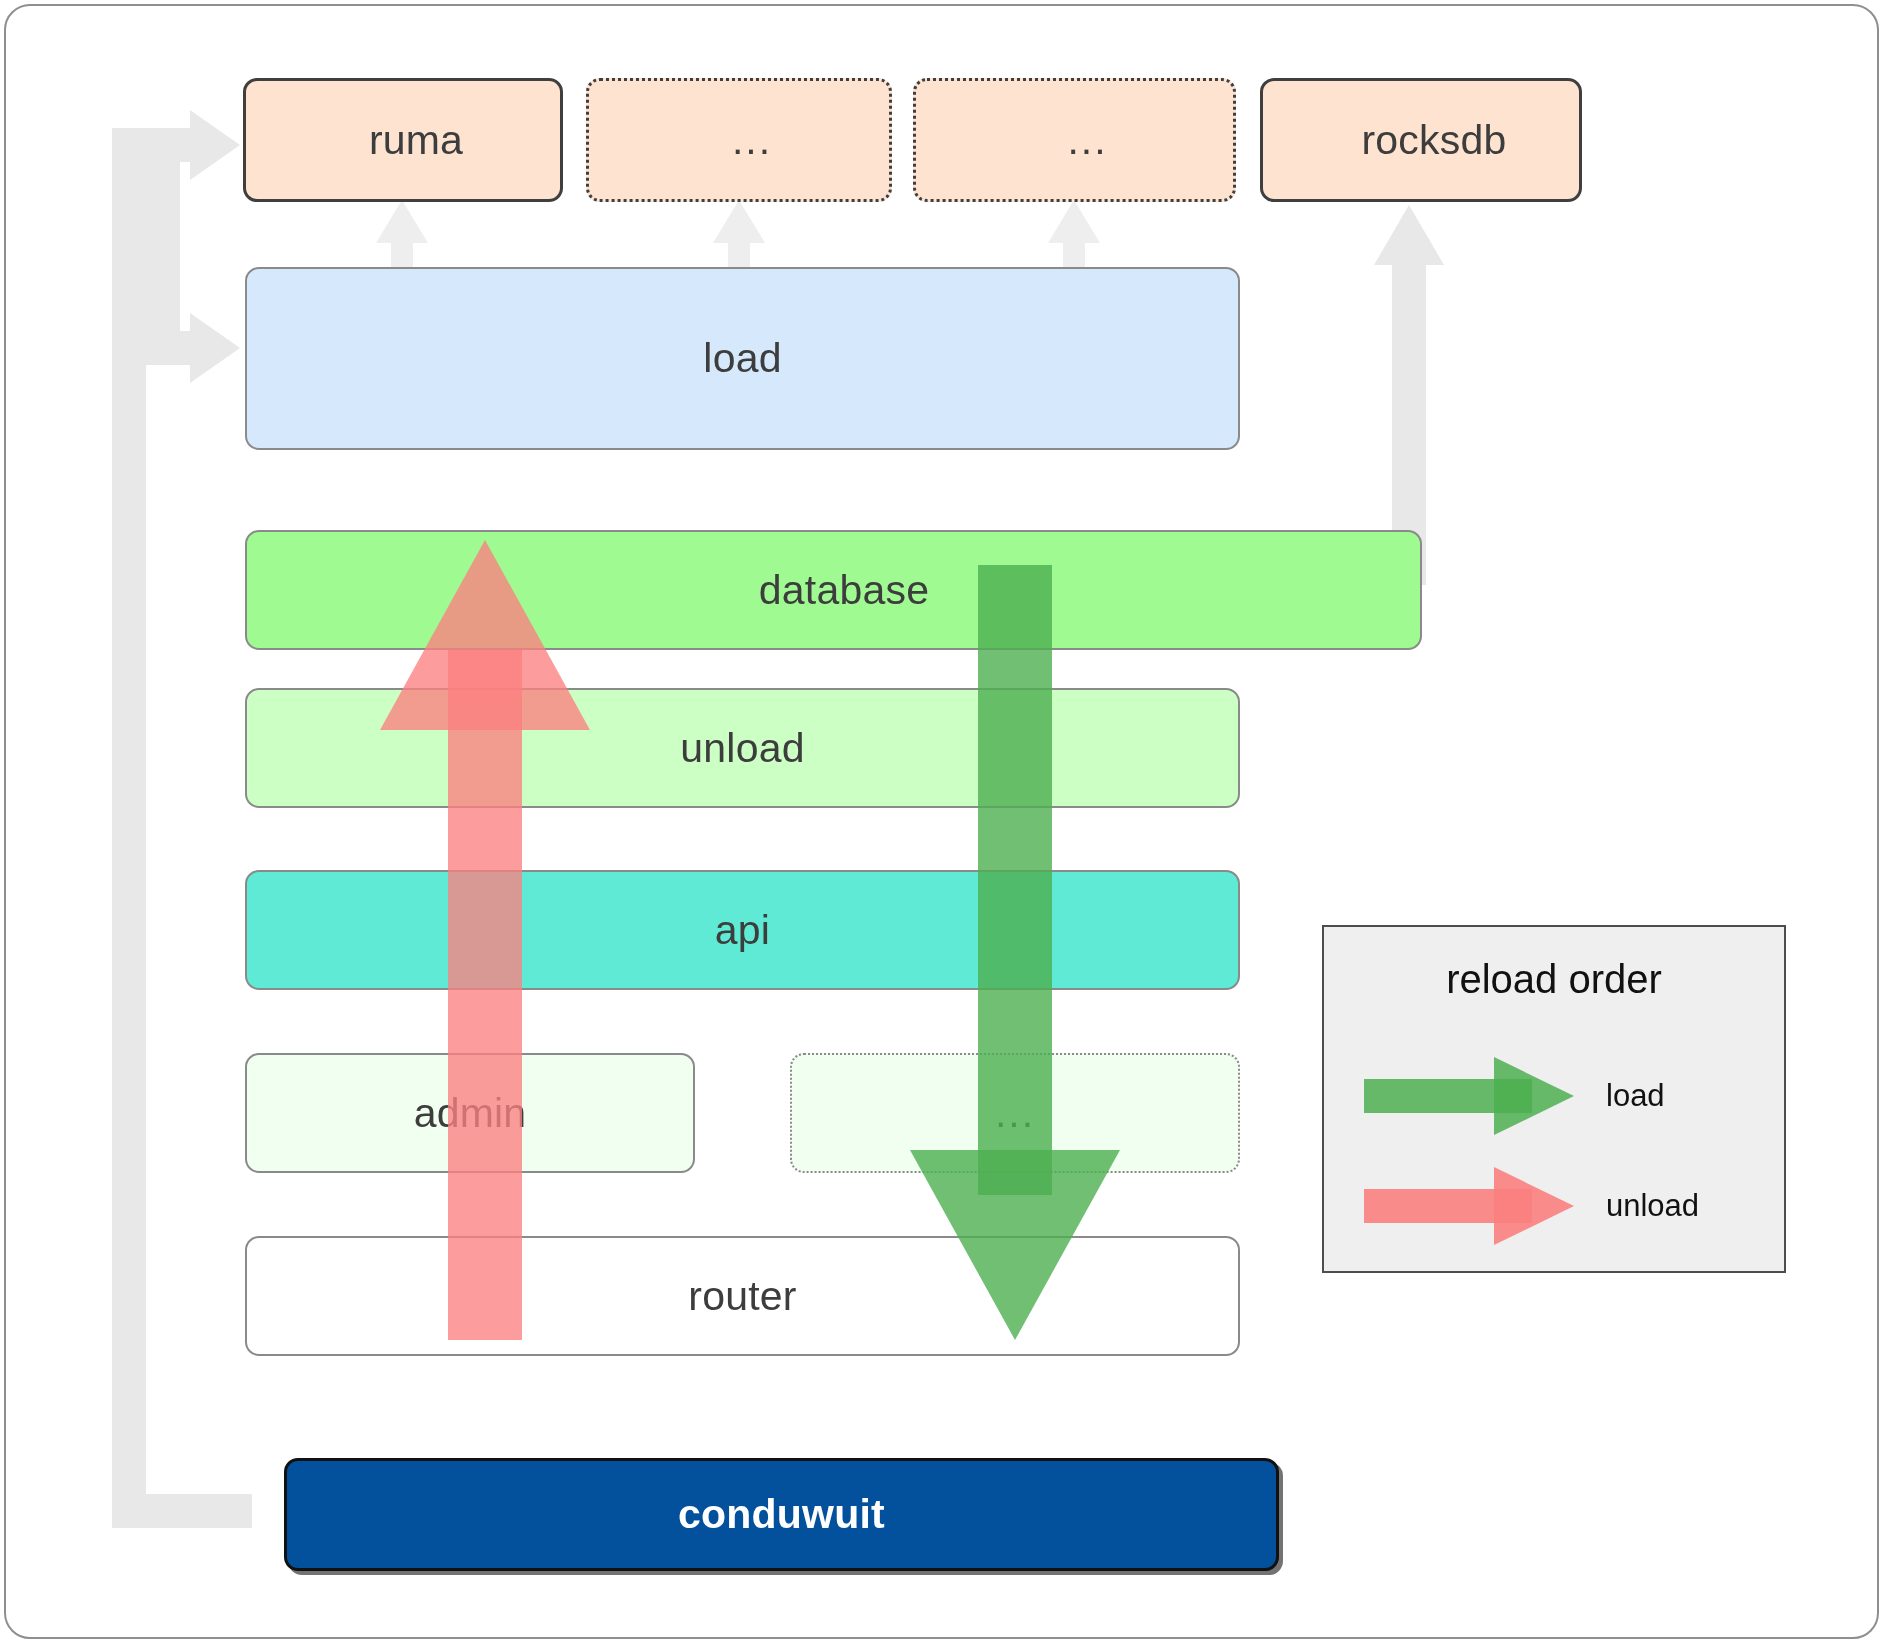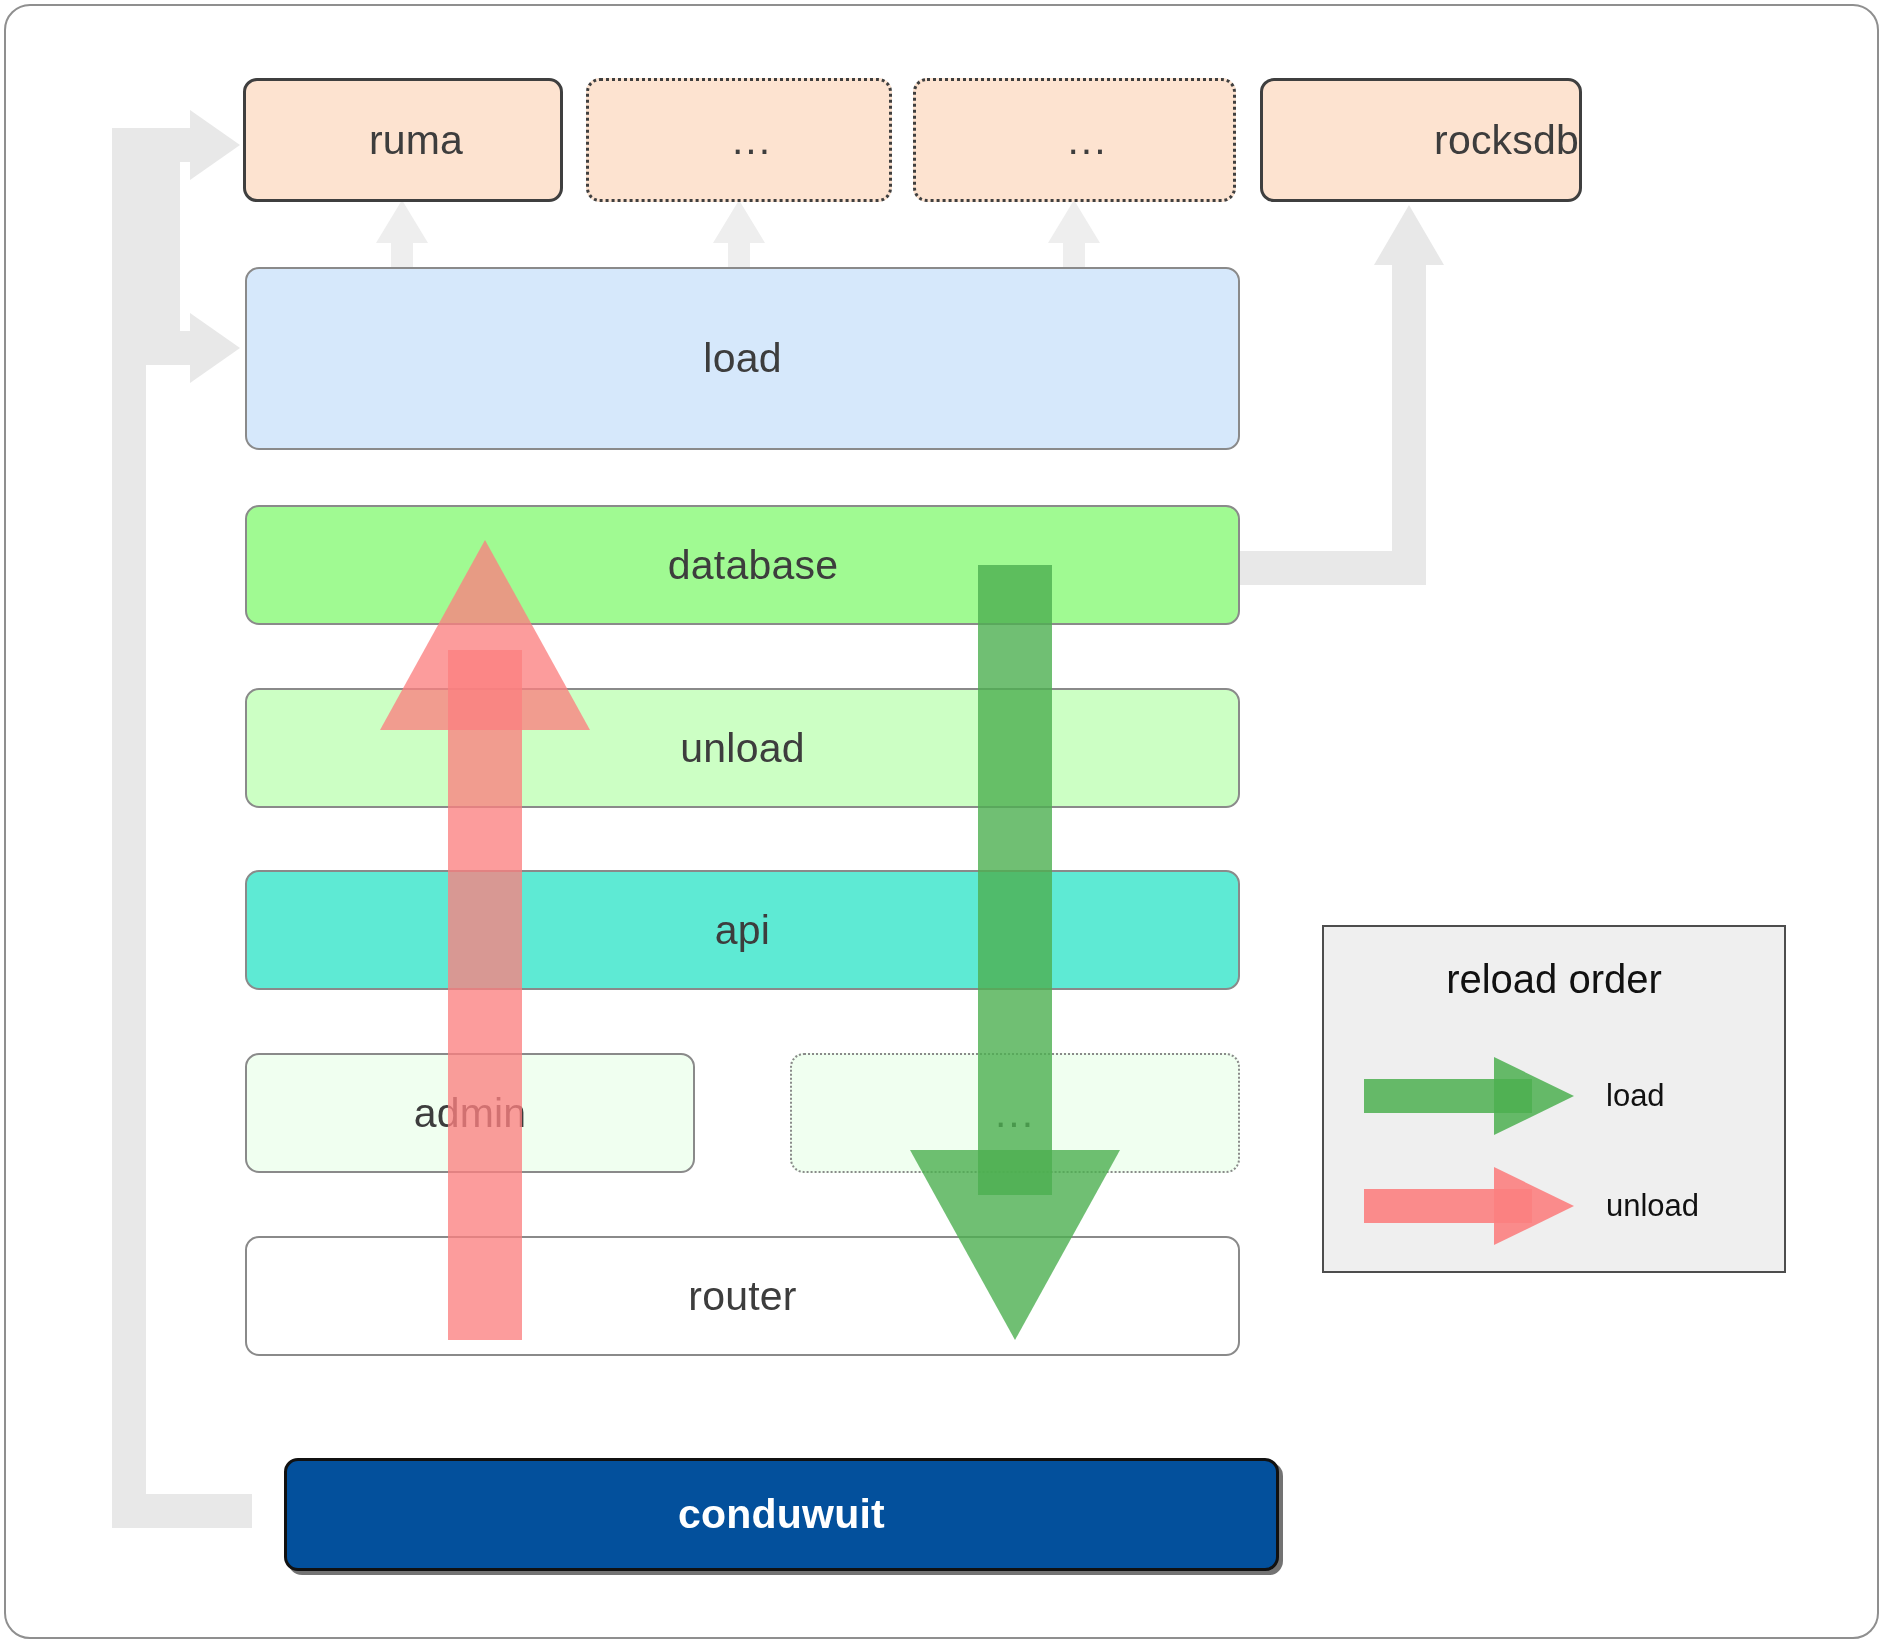--- a/index.html
+++ b/index.html
@@ -133,29 +133,29 @@
   </div>
 
   <div class="node dep opt" style="left:586px; top:78px; width:306px; height:124px;">
     <span class="dots">...</span>
   </div>
 
   <div class="node dep opt" style="left:913px; top:78px; width:323px; height:124px;">
     <span class="dots">...</span>
   </div>
 
-  <div class="node dep" style="left:1260px; top:78px; width:322px; height:124px;justify-content:flex-end;">
+  <div class="node dep" style="left:1260px; top:78px; width:322px; height:124px;">
     <span>rocksdb</span>
   </div>
 
   <div class="node core-box" style="left:245px; top:267px; width:995px; height:183px;">
     <span>load</span>
   </div>
 
-  <div class="node db-box" style="left:245px; top:505px; width:995px; height:120px;padding-left:21px;">
+  <div class="node db-box" style="left:245px; top:530px; width:1177px; height:120px;padding-left:21px;">
     <span>database</span>
   </div>
 
   <div class="node service-box" style="left:245px; top:688px; width:995px; height:120px;">
     <span>unload</span>
   </div>
 
   <div class="node api-box" style="left:245px; top:870px; width:995px; height:120px;">
     <span>api</span>
   </div>

